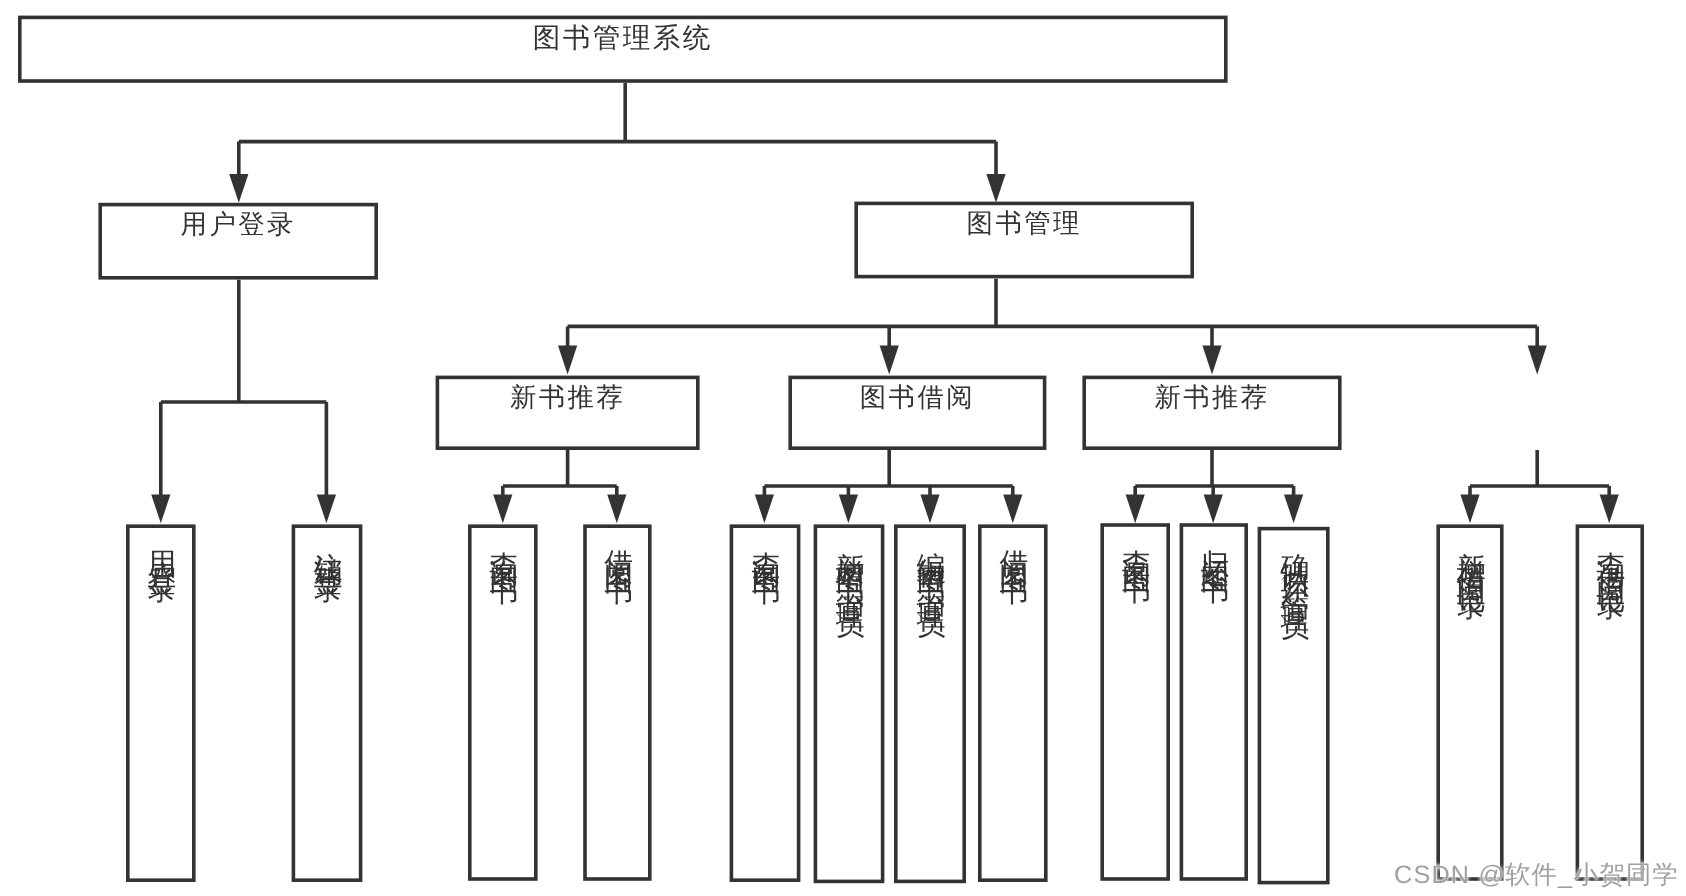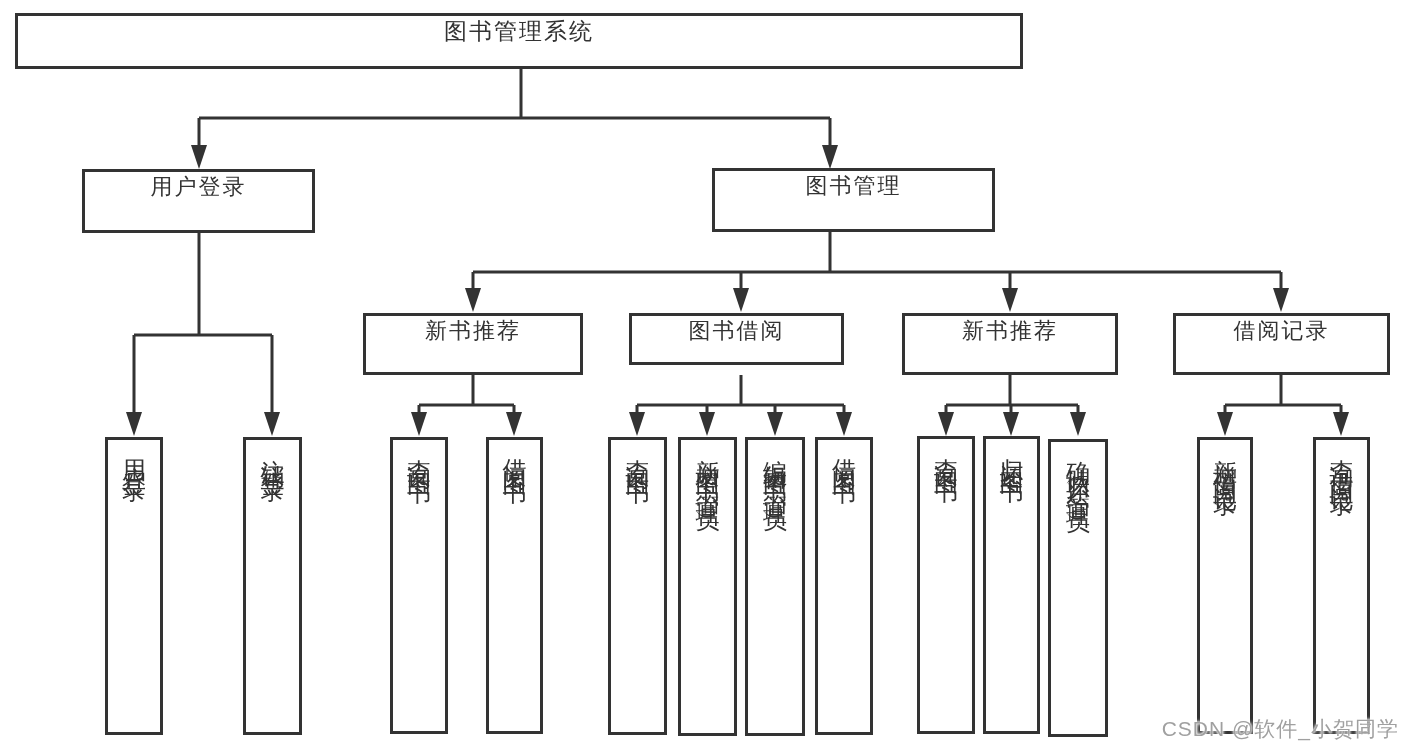--- a/index.html
+++ b/index.html
@@ -87,28 +87,25 @@
   <div class="box" style="left:82px;top:169px;width:233px;height:64px">
     <span class="ht">用户登录</span>
   </div>
   <div class="box" style="left:712px;top:168px;width:283px;height:64px">
     <span class="ht">图书管理</span>
   </div>
 
   <div class="box" style="left:363px;top:313px;width:220px;height:62px">
     <span class="ht">新书推荐</span>
   </div>
-  <div class="box" style="left:629px;top:313px;width:215px;height:52px">
+  <div class="box" style="left:657px;top:313px;width:215px;height:62px">
     <span class="ht">图书借阅</span>
   </div>
   <div class="box" style="left:902px;top:313px;width:216px;height:62px">
     <span class="ht">新书推荐</span>
-  </div>
-  <div class="box" style="left:1173px;top:313px;width:217px;height:62px">
-    <span class="ht">借阅记录</span>
   </div>
 
   <div class="box" style="left:105px;top:437px;width:58px;height:298px">
     <span class="vt">用户登录</span>
   </div>
   <div class="box" style="left:243px;top:437px;width:59px;height:298px">
     <span class="vt">注销登录</span>
   </div>
 
   <div class="box" style="left:390px;top:437px;width:58px;height:297px">

